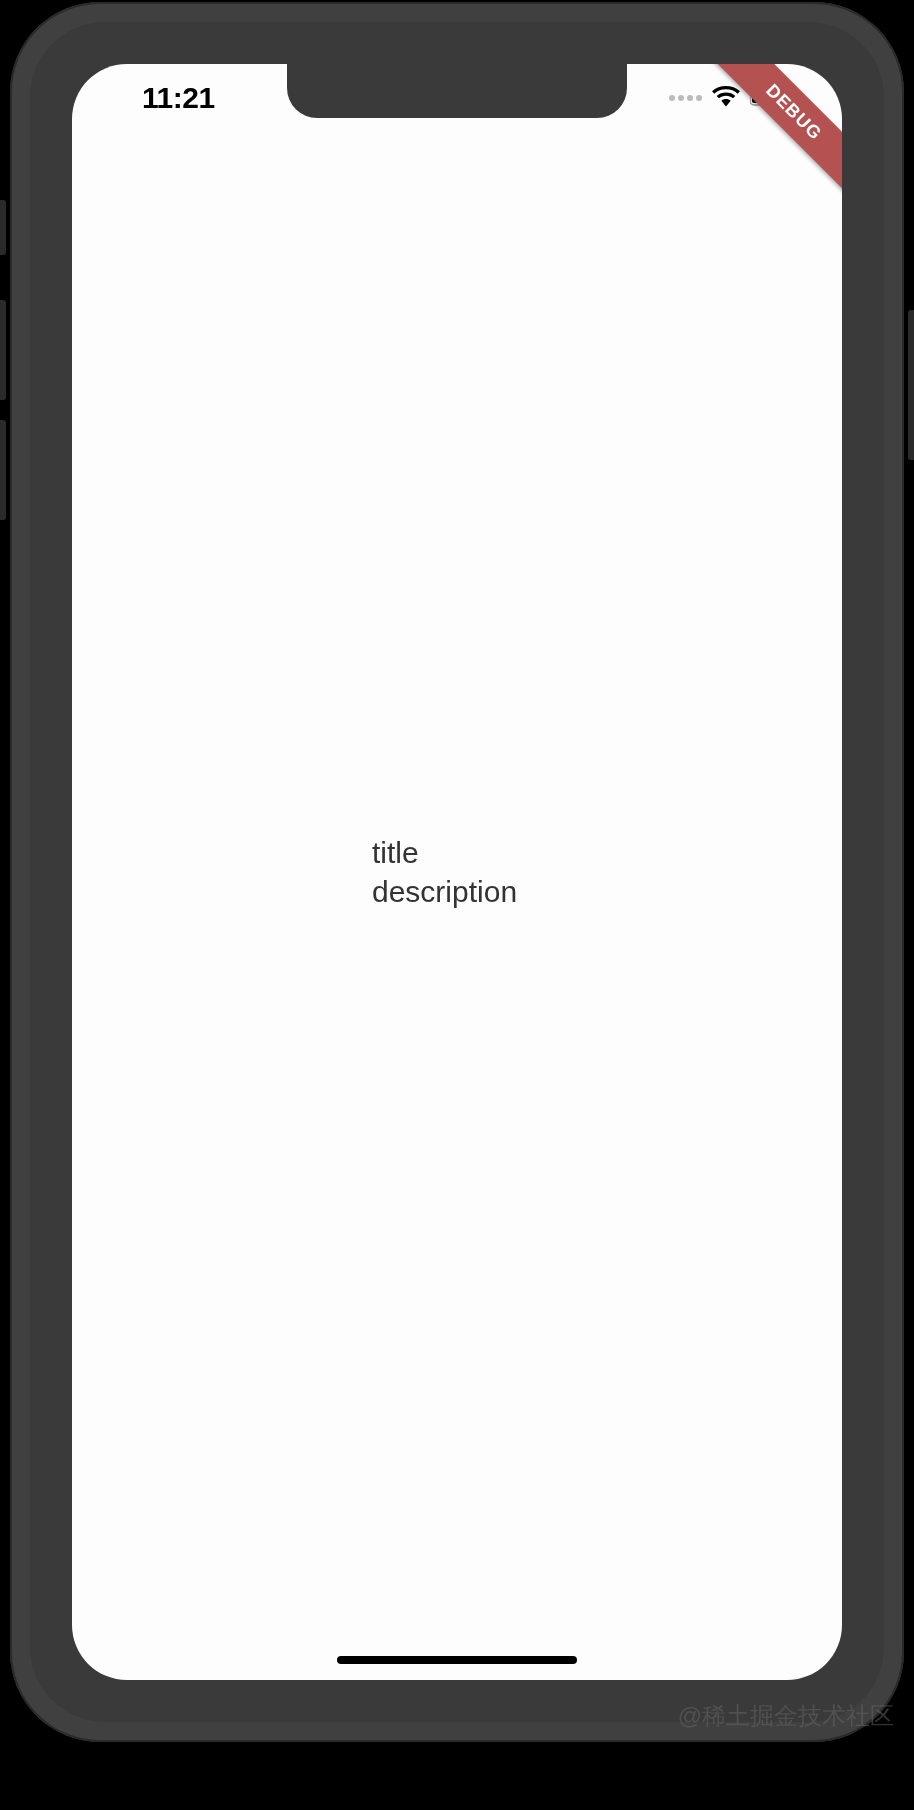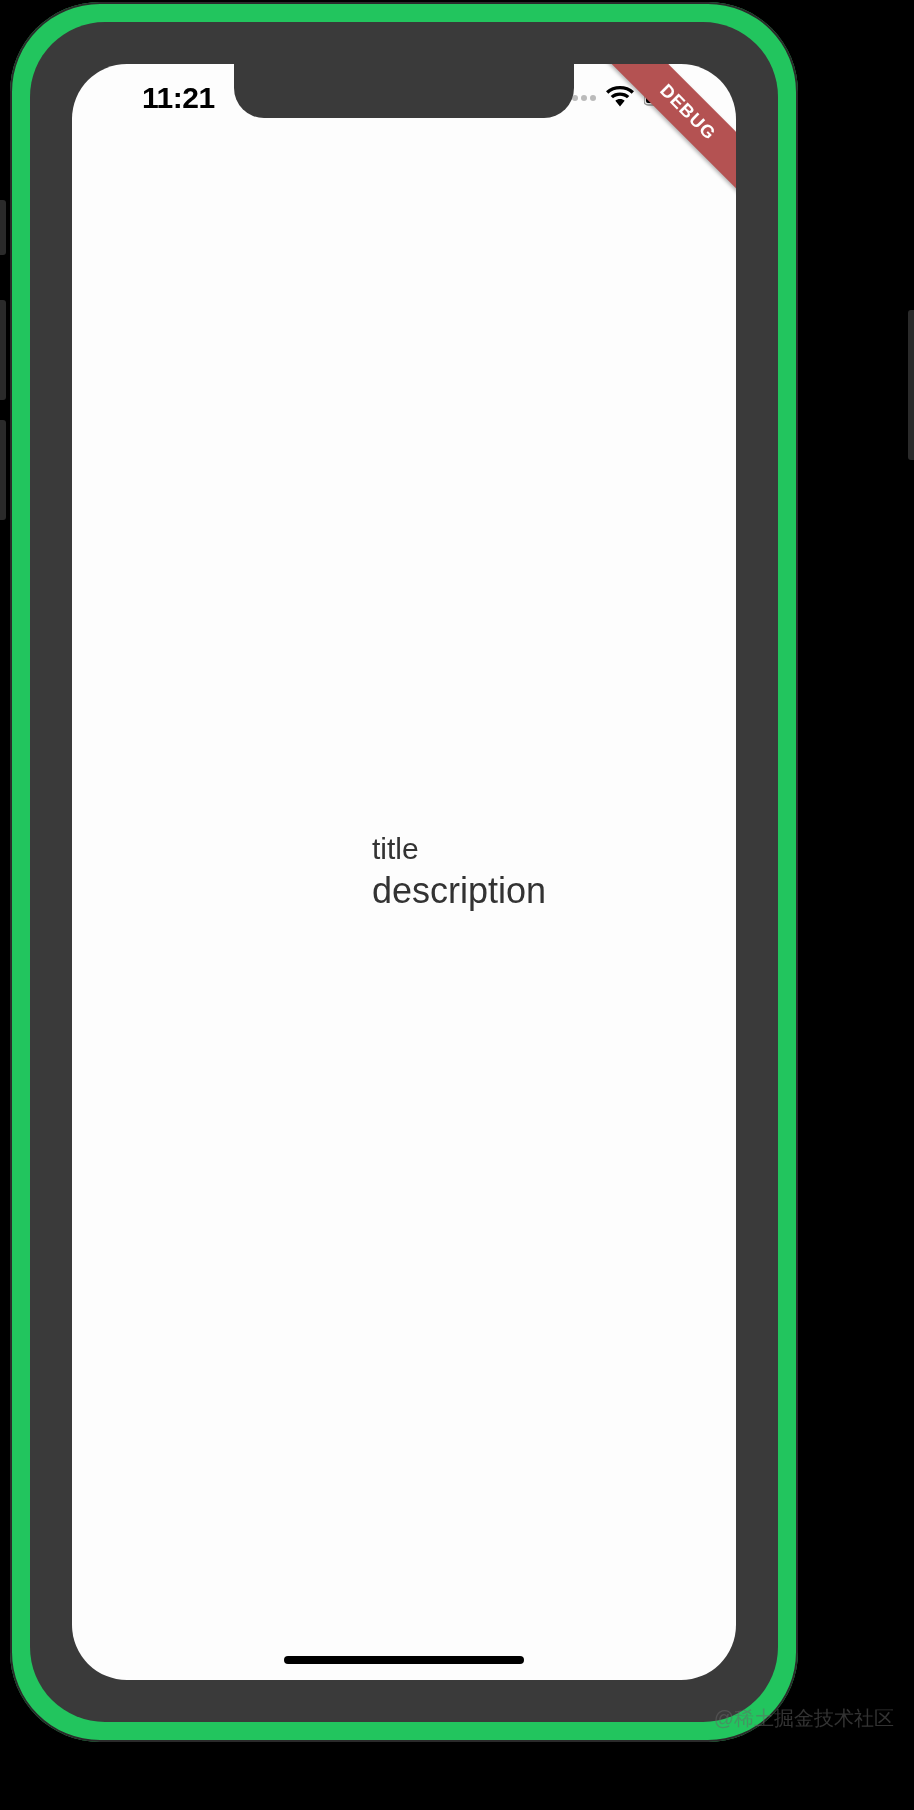--- a/index.html
+++ b/index.html
@@ -12,23 +12,23 @@
       height: 1810px;
       background: #000;
       font-family: -apple-system, BlinkMacSystemFont, "Helvetica Neue", Arial, sans-serif;
       position: relative;
       overflow: hidden;
     }
     .phone-frame {
       position: absolute;
       top: 2px;
       left: 10px;
-      width: 788px;
+      width: 894px;
       height: 1740px;
-      background: #22c55e;
+      background: #404040;
       border-radius: 90px;
       box-shadow: inset 0 0 0 2px #2a2a2a;
     }
     .phone-inner {
       position: absolute;
       top: 20px;
       left: 20px;
       right: 20px;
       bottom: 20px;
       background: #3a3a3a;
@@ -133,21 +133,21 @@
       padding-left: 300px;
       text-align: center;
     }
     .title-text {
       font-size: 30px;
       color: #333;
       font-weight: 400;
       line-height: 1.3;
     }
     .description-text {
-      font-size: 36px;
+      font-size: 30px;
       color: #333;
       font-weight: 400;
       line-height: 1.3;
     }
     .home-indicator {
       position: absolute;
       bottom: 16px;
       left: 50%;
       transform: translateX(-50%);
       width: 240px;
@@ -162,21 +162,21 @@
     }
     .btn-left-1 { left: -2px; top: 200px; width: 8px; height: 55px; }
     .btn-left-2 { left: -2px; top: 300px; width: 8px; height: 100px; }
     .btn-left-3 { left: -2px; top: 420px; width: 8px; height: 100px; }
     .btn-right { right: -2px; top: 310px; width: 8px; height: 150px; }
     .watermark {
       position: absolute;
       bottom: 78px;
       right: 20px;
       color: #666;
-      font-size: 20px;
+      font-size: 24px;
       opacity: 0.5;
       z-index: 100;
       margin-left: 33px;
     }
   </style>
 </head>
 <body>
 
 <div class="side-button btn-left-1"></div>
 <div class="side-button btn-left-2"></div>

